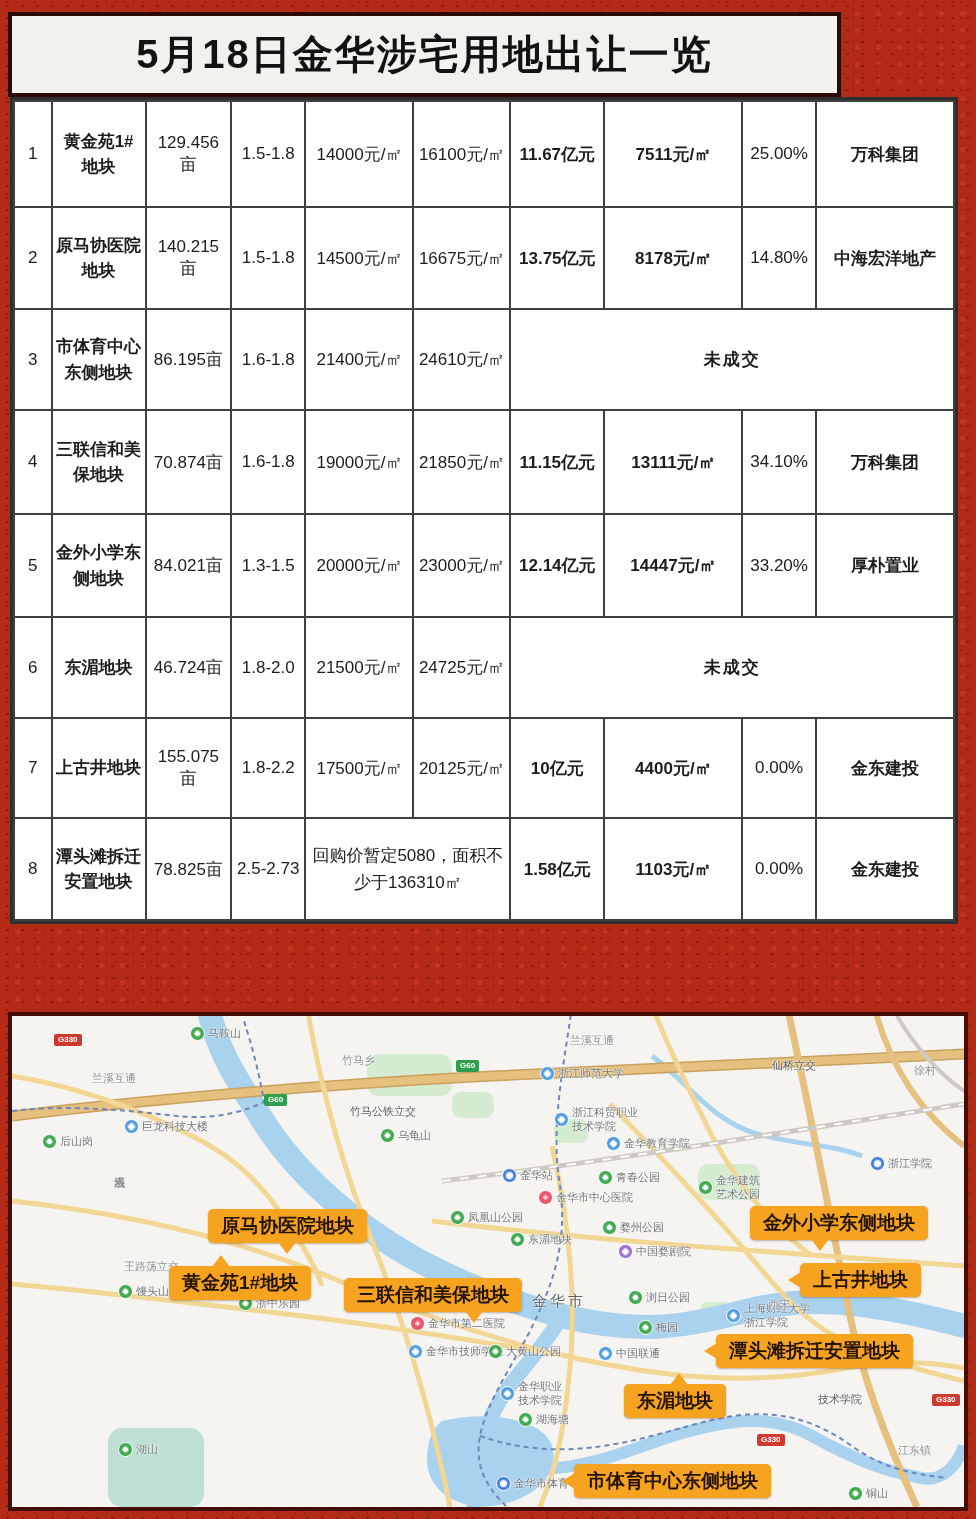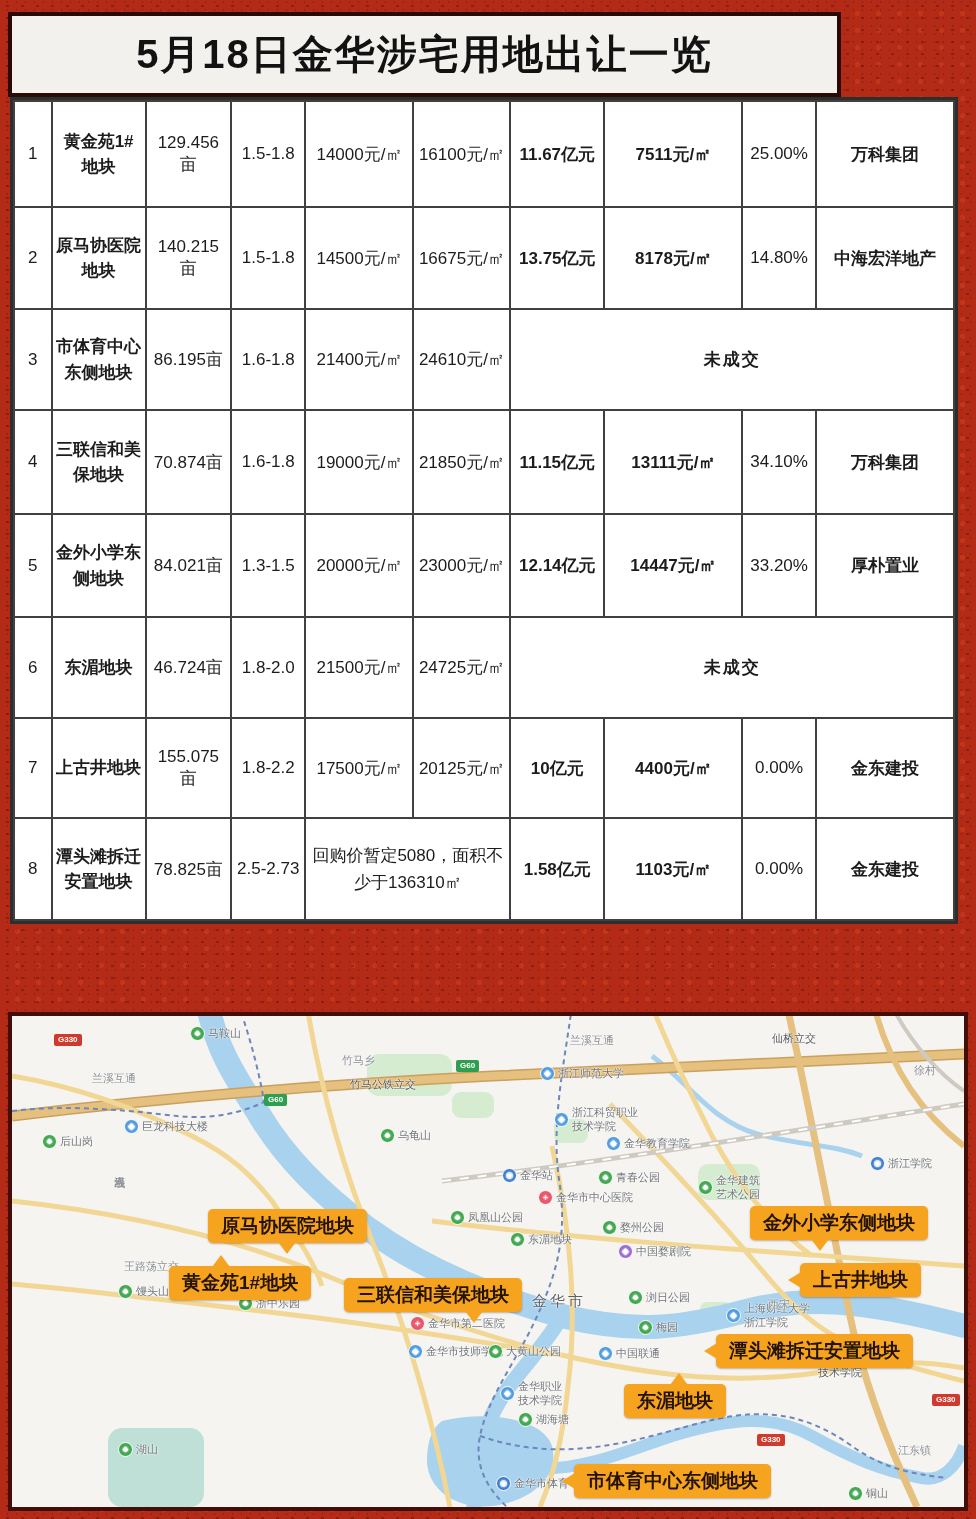--- a/index.html
+++ b/index.html
@@ -52,21 +52,21 @@
   }
   .map-svg{ position:absolute; left:0; top:0; }
   .poi{ position:absolute; display:flex; align-items:center; white-space:pre-line;
         font-size:11px; color:#70757a; line-height:1.25; text-shadow:0 0 2px #fff,0 0 2px #fff; }
   .poi .ic{ width:15px; height:15px; border-radius:50%; margin-right:3px; flex:0 0 auto;
             display:flex; align-items:center; justify-content:center;
             color:#fff; font-size:9px; border:1px solid #fff; }
   .ic.g{ background:#41a850; } .ic.b{ background:#4f9de0; } .ic.r{ background:#e9576b; }
   .ic.p{ background:#9a6bd0; } .ic.s{ background:#3a7bd5; }
   .poi.plain{ color:#8a8f94; }
-  .poi.dark{ color:#55595e; }
+  .poi.dark{ color:#55595e;margin-top:27px; }
   .poi.city{ font-size:15px; color:#5d6166; letter-spacing:3px; }
   .poi.vert{ writing-mode:vertical-rl; }
   .badge{ position:absolute; font-size:8px; color:#fff; padding:1px 4px; border-radius:2px;
           line-height:1.3; font-weight:bold; }
   .badge.red{ background:#cf3a2e; } .badge.green{ background:#2e9e4f; }
   .callout{
     position:absolute; background:#f6a41f; color:#241303; font-weight:bold;
     font-size:19px; padding:4px 13px; border-radius:5px; white-space:nowrap;
     box-shadow:0 1px 2px rgba(80,40,0,.35);
   }

